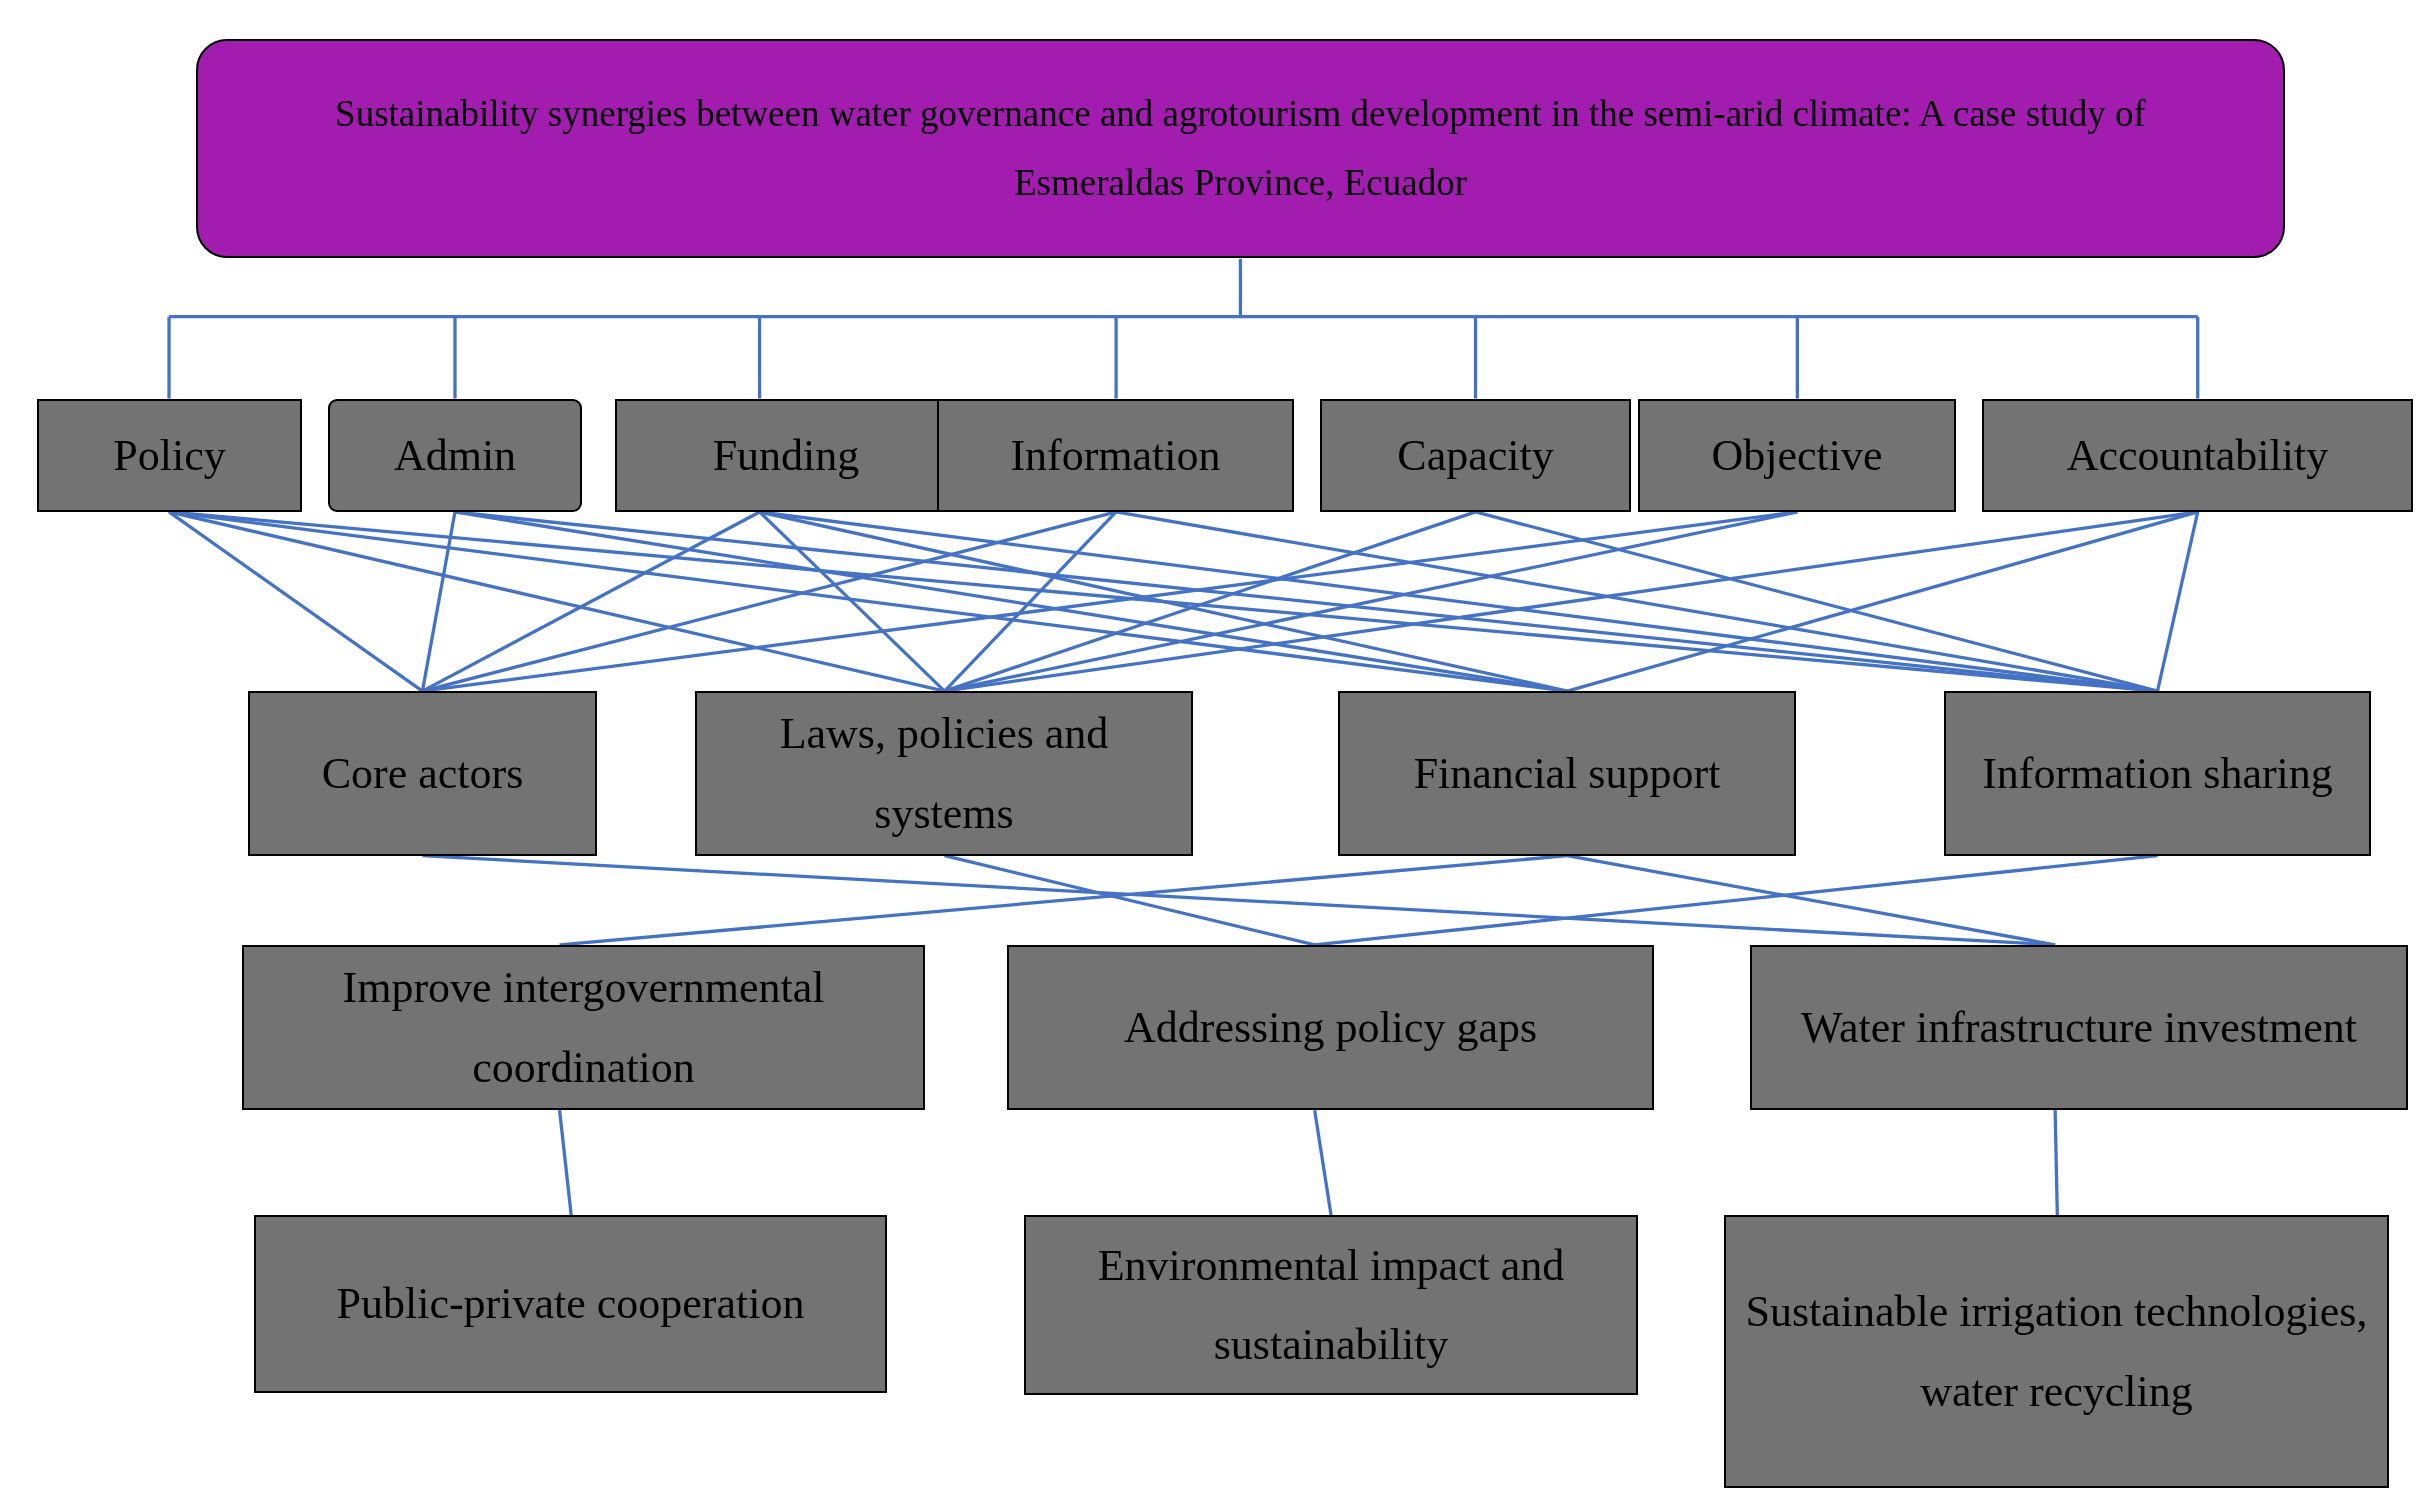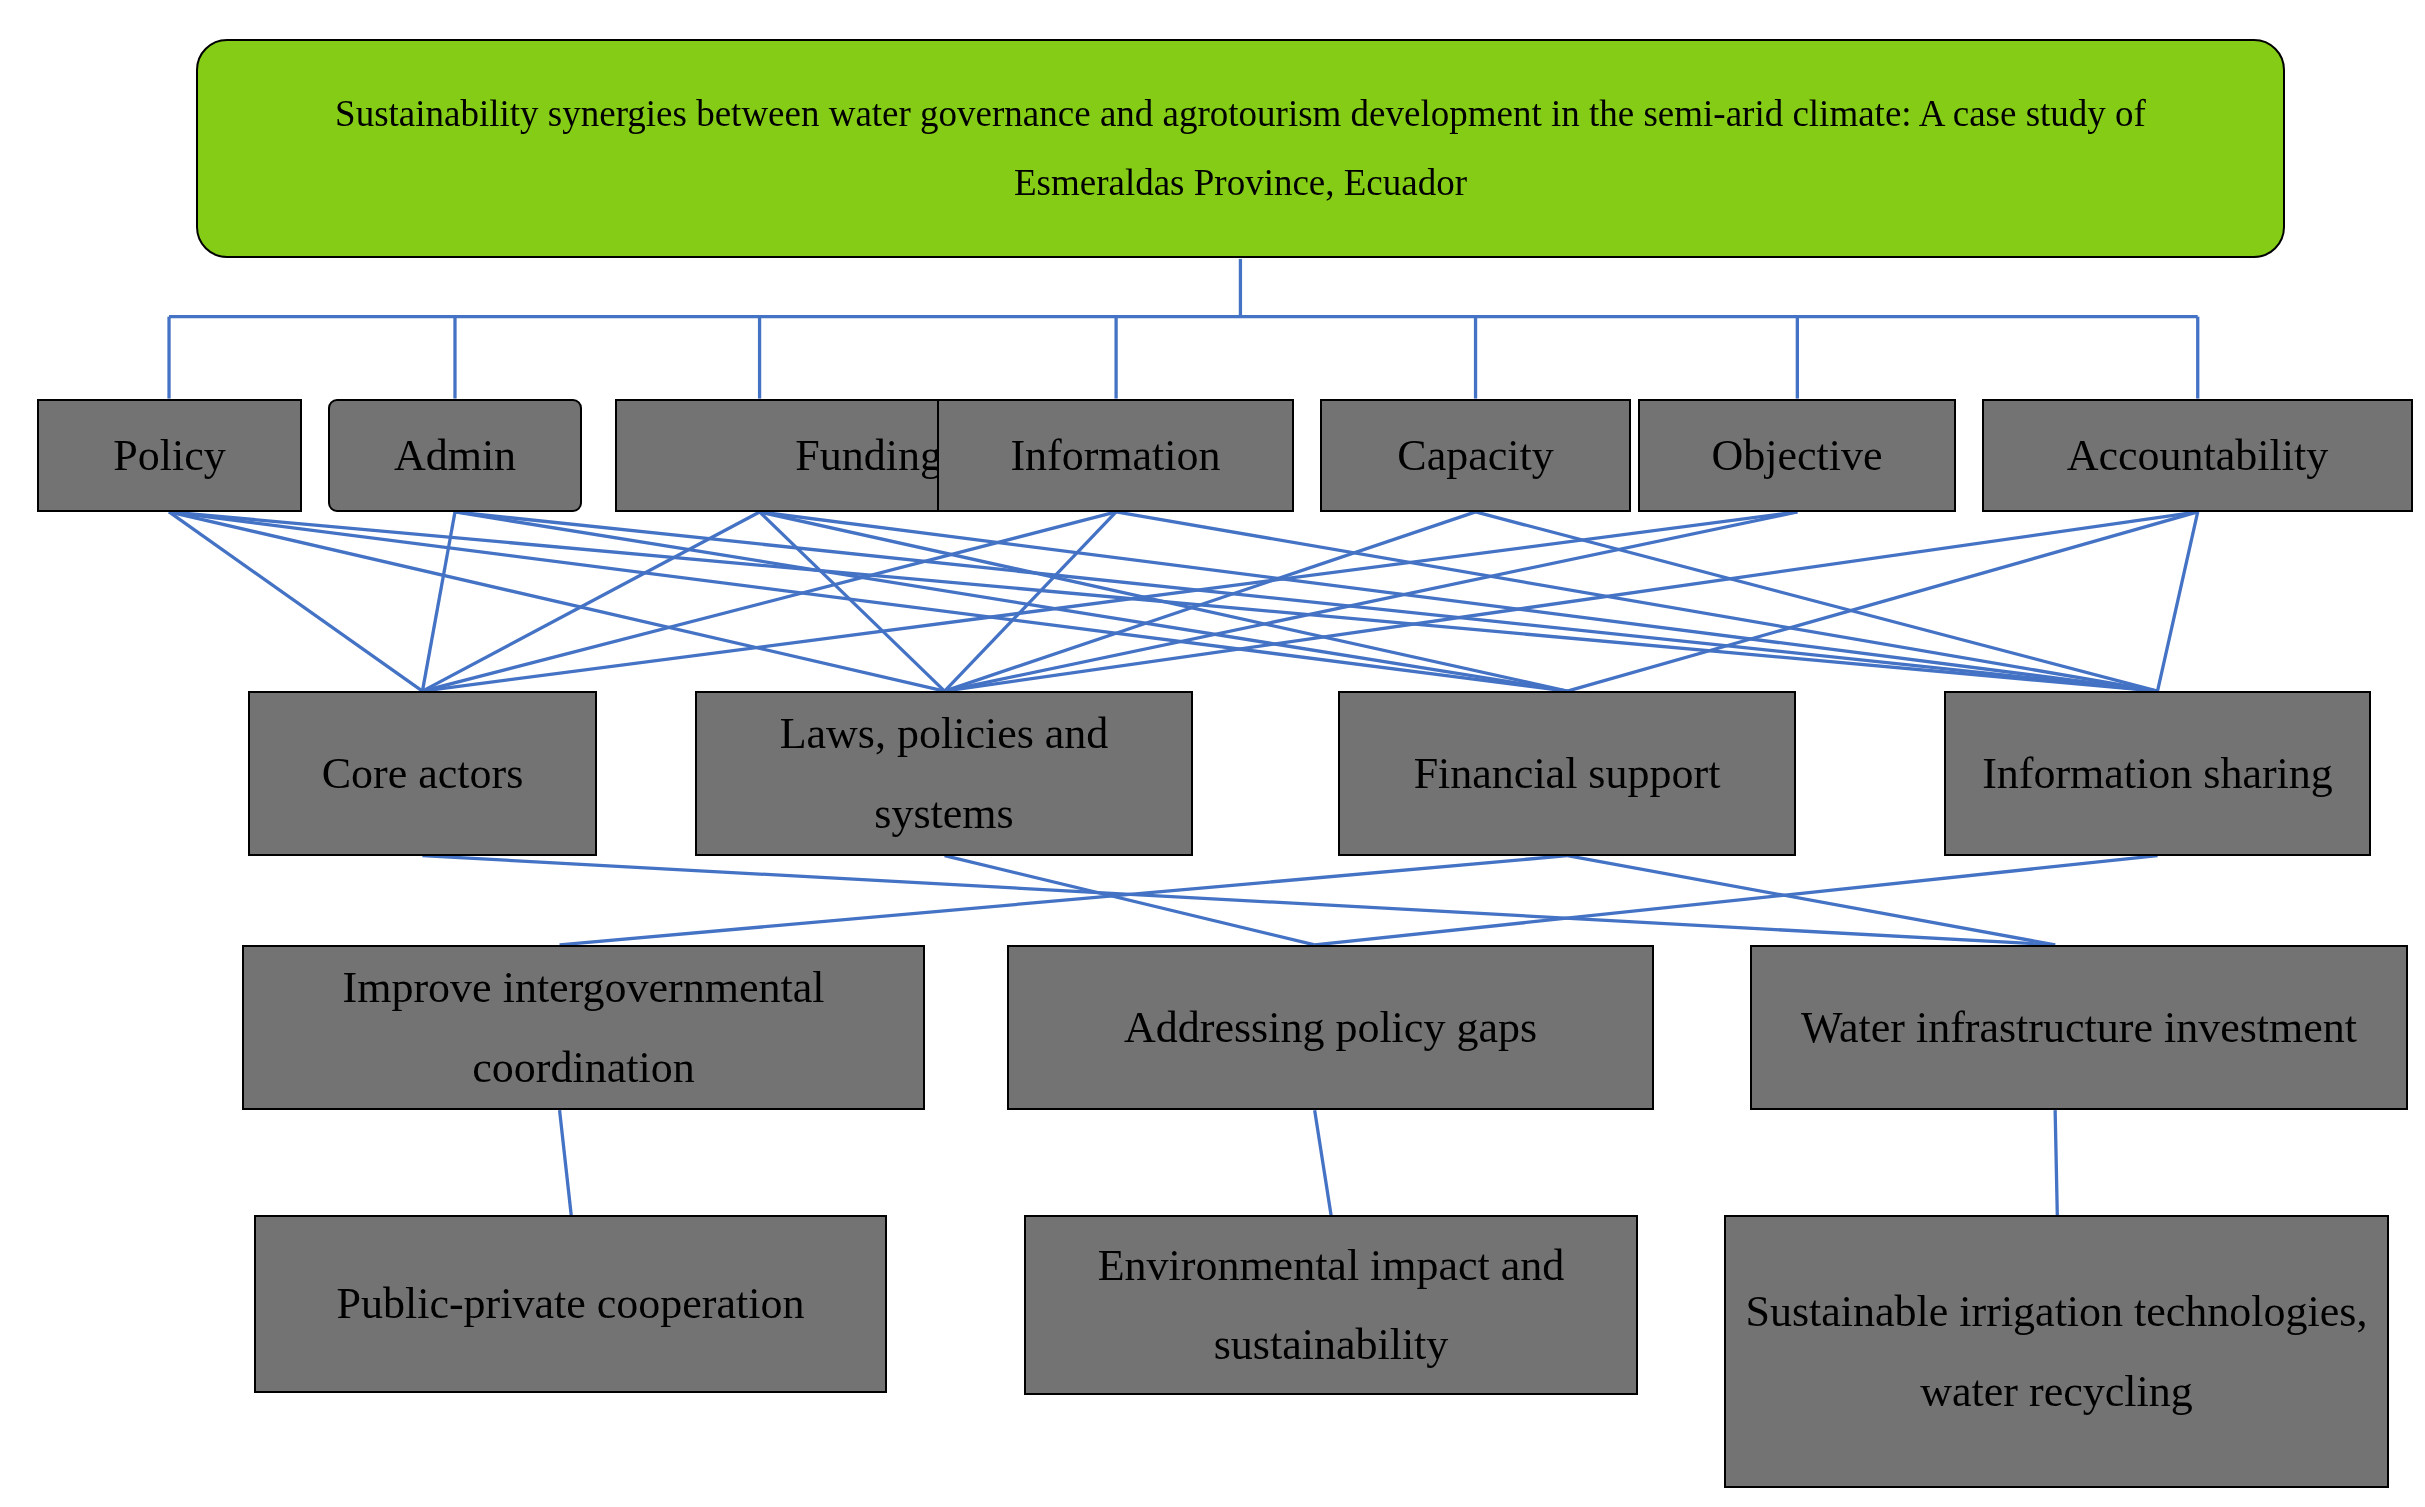--- a/index.html
+++ b/index.html
@@ -20,32 +20,32 @@
     background:#737373;
     box-sizing:border-box;
     font-size:44px;
     line-height:1.8;
     padding:0 13px;
   }
   .title-box{
     position:absolute;
     left:196px;top:39px;width:2089px;height:219px;
     border:2.2px solid #000;border-radius:31px;
-    background:#84cc16;
+    background:#a21caf;
     box-sizing:border-box;
     display:flex;align-items:center;justify-content:center;
     text-align:center;
     font-size:37px;line-height:1.85;
     padding:0 88px;
   }
   
   .r2{top:399px;height:113px;}
   #node-policy{left:37px;width:265px;}
   #node-admin{left:328px;width:254px;border-radius:9px;}
-  #node-funding{left:615px;width:342px;justify-content:flex-end;}
+  #node-funding{left:615px;width:342px;}
   #node-information{left:937px;width:357px;}
   #node-capacity{left:1320px;width:311px;}
   #node-objective{left:1638px;width:318px;}
   #node-accountability{left:1982px;width:431px;}
   
   .r3{top:691px;height:165px;}
   #node-core-actors{left:248px;width:349px;}
   #node-laws{left:695px;width:498px;}
   #node-financial{left:1338px;width:458px;}
   #node-info-sharing{left:1944px;width:427px;}

